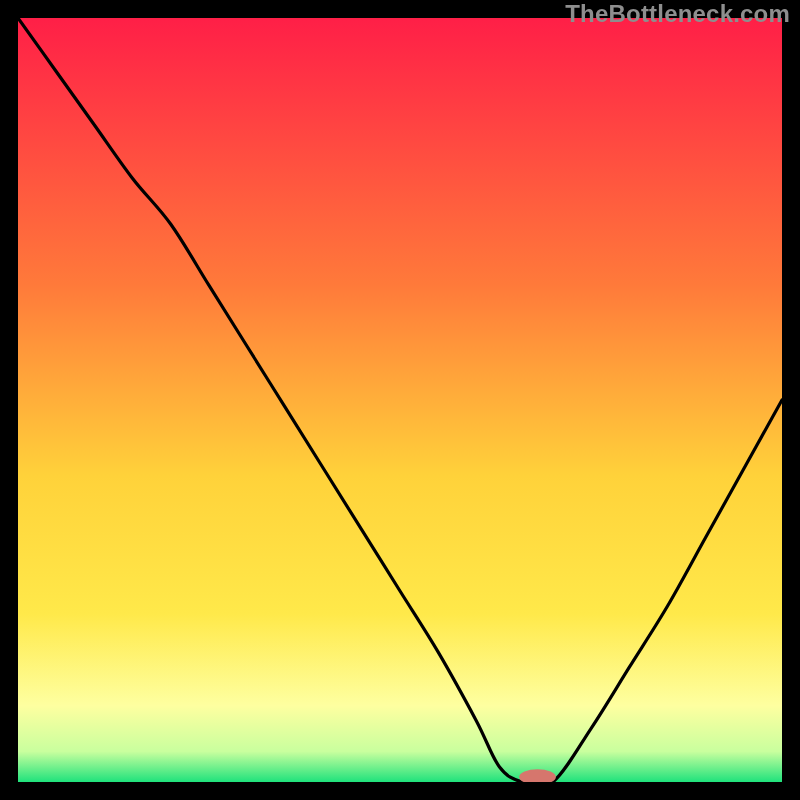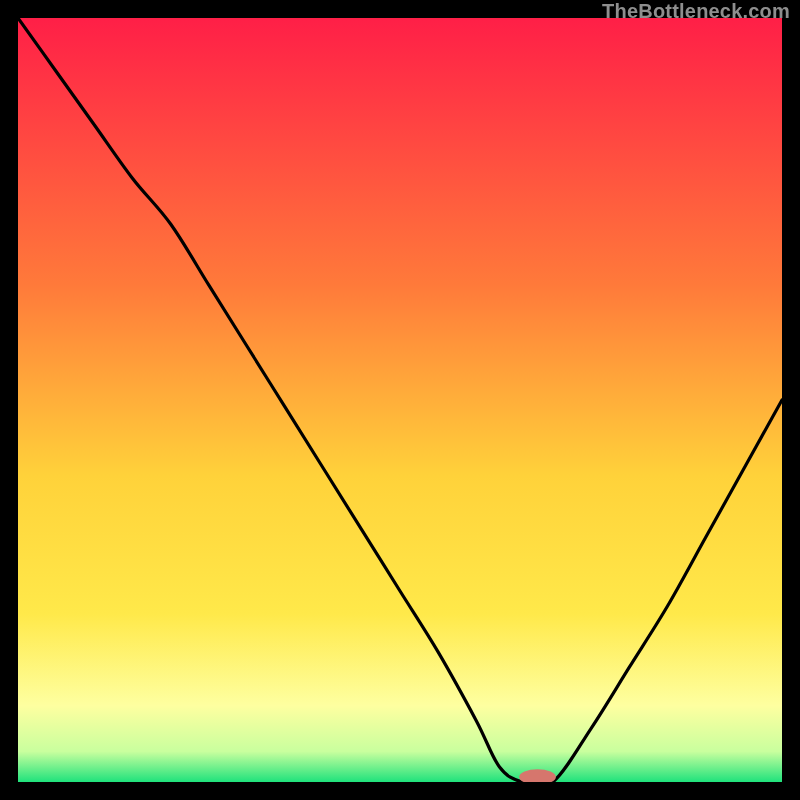--- a/index.html
+++ b/index.html
@@ -39,21 +39,21 @@
     top: 0;
     width: 764px;
     height: 764px;
     overflow: visible;
   }
   .watermark {
     position: absolute;
     right: 10px;
     top: 0px;
     font-family: Arial, Helvetica, sans-serif;
-    font-size: 20px;
+    font-size: 24px;
     font-weight: 600;
     color: #8e8e8e;
     letter-spacing: 0.2px;
   }
 </style>
 </head>
 <body>
 
 <div class="frame">
 

